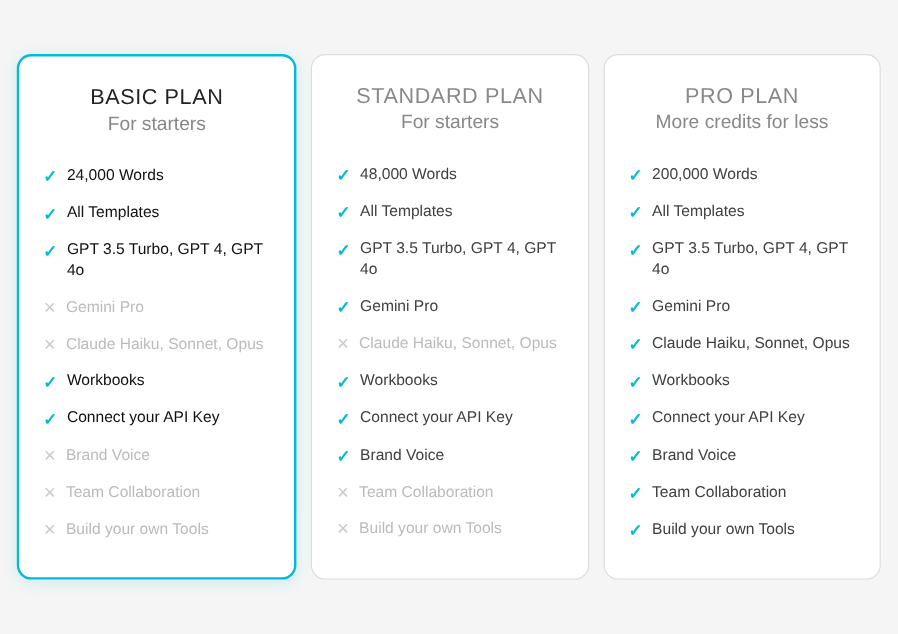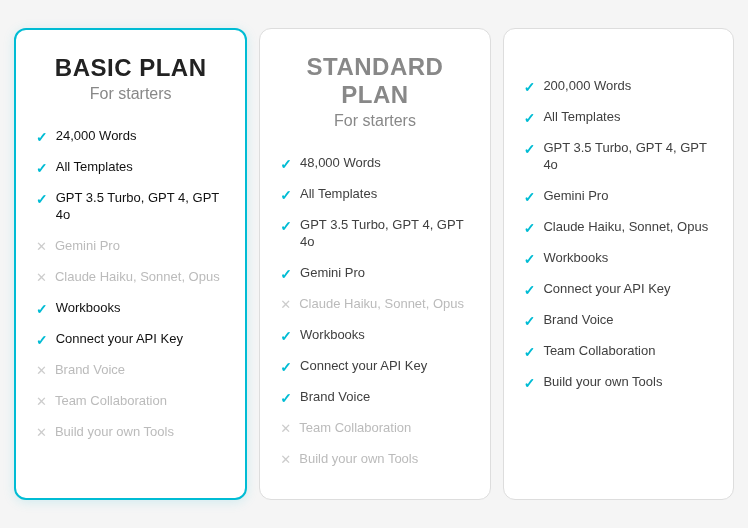--- a/index.html
+++ b/index.html
@@ -39,22 +39,22 @@
     .plan-card + .plan-card {
       margin-left: 12px;
     }
 
     .plan-header {
       text-align: center;
       margin-bottom: 18px;
     }
 
     .plan-name {
-      font-size: 24px;
-      font-weight: 700;
+      font-size: 18px;
+      font-weight: 400;
       color: #222;
       letter-spacing: 0.5px;
       text-transform: uppercase;
     }
 
     .plan-name.muted {
       color: #888;
     }
 
     .plan-subtitle {
@@ -209,20 +209,22 @@
           <span class="feature-text">Team Collaboration</span>
         </li>
         <li class="feature-item inactive">
           <span class="x-icon">✕</span>
           <span class="feature-text">Build your own Tools</span>
         </li>
       </ul>
     </div>
     <div class="plan-card">
       <div class="plan-header">
+        <div class="plan-name muted">PRO PLAN</div>
+        <div class="plan-subtitle">More credits for less</div>
       </div>
       <ul class="features-list">
         <li class="feature-item">
           <span class="check-icon">✓</span>
           <span class="feature-text">200,000 Words</span>
         </li>
         <li class="feature-item">
           <span class="check-icon">✓</span>
           <span class="feature-text">All Templates</span>
         </li>

